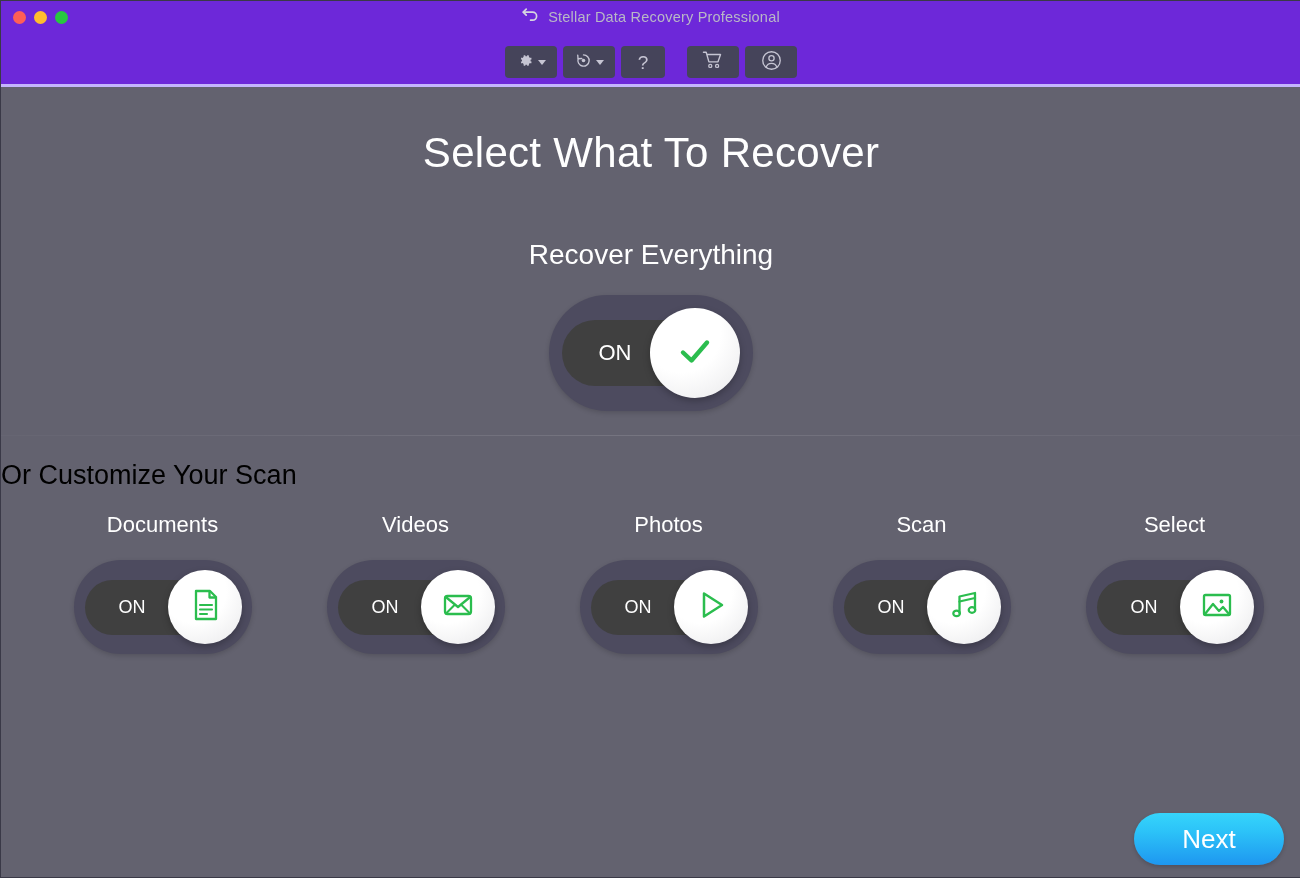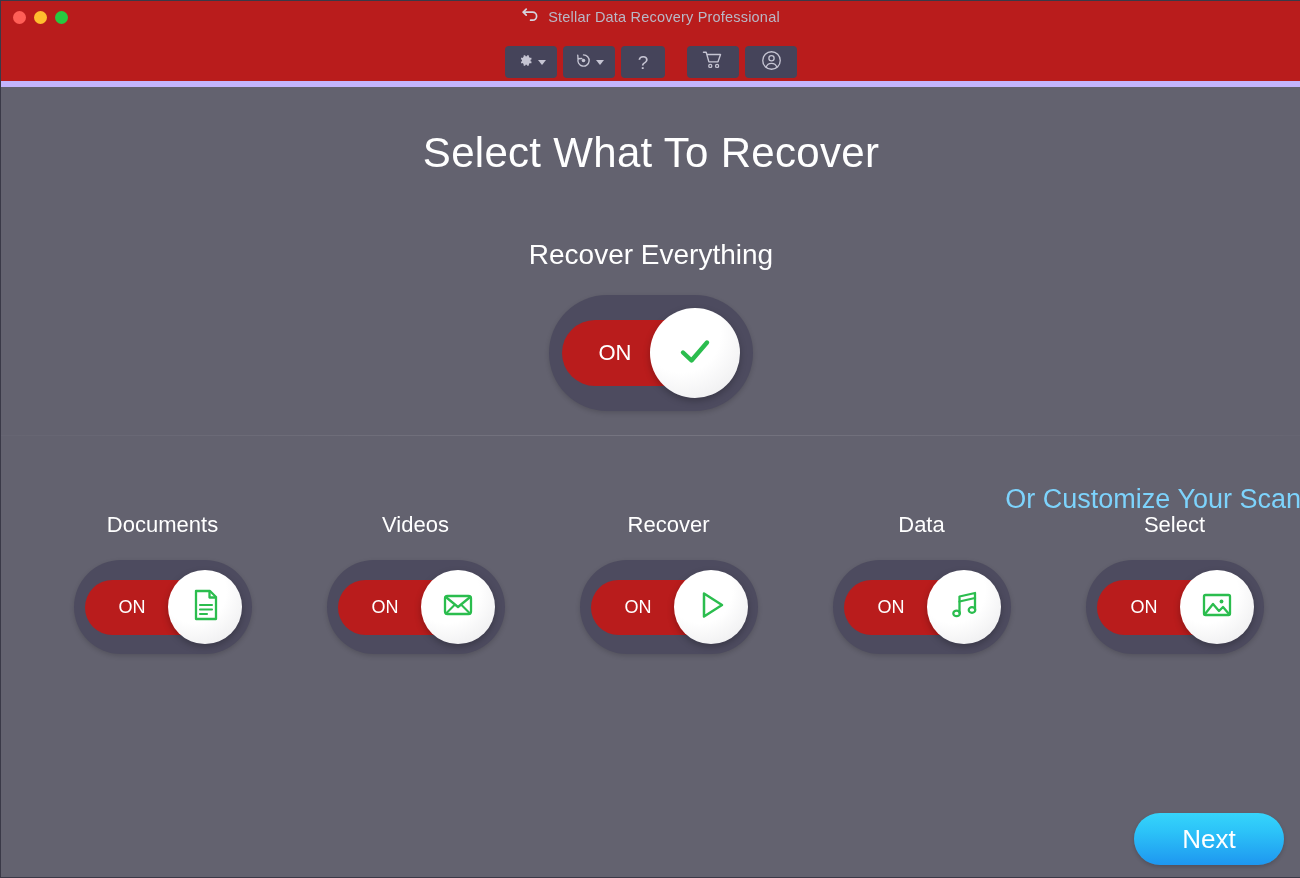--- a/index.html
+++ b/index.html
@@ -10,22 +10,22 @@
   }
   #app{
     position:relative; width:1300px; height:878px;
     background:#63626f;
     border:1px solid #3a3947;
   }
 
   
   #titlebar{
     position:absolute; left:0; top:0; width:1300px; height:86px;
-    background:#b91c1c;
-    border-bottom:6px solid #c4b5fd;
+    background:#6d28d9;
+    border-bottom:3px solid #c4b5fd;
   }
   #traffic{
     position:absolute; left:12px; top:10px;
     display:flex; gap:8px; align-items:center;
   }
   .light{ width:13px; height:13px; border-radius:50%; }
   .light.red{ background:#ff5f57; }
   .light.yellow{ background:#ffbd2e; }
   .light.green{ background:#28c840; }
 
@@ -69,39 +69,39 @@
   }
   #section-everything-label{
     position:absolute; top:152px; width:100%; text-align:center;
     color:#ffffff; font-size:28px; font-weight:400;
   }
   #divider{
     position:absolute; left:0; top:348px; width:1300px; height:1px;
     background:linear-gradient(to right, rgba(255,255,255,0.02), rgba(255,255,255,0.12), rgba(255,255,255,0.02));
   }
   #section-custom-label{
-    position:absolute; top:373px; width:100%; text-align:right;
-    color:#7dd3fc; font-size:27px; font-weight:400;margin-top:24px;
+    position:absolute; top:373px; width:100%; text-align:left;
+    color:#000000; font-size:27px; font-weight:400;
   }
 
   
   .toggle-main-wrap{
     position:absolute; top:208px; width:100%;
     display:flex; justify-content:center;
   }
   .toggle{
     position:relative; background:#4d4b5f; border-radius:999px;
     display:flex; align-items:center;
     box-shadow:0 2px 5px rgba(0,0,0,0.16);
   }
   .toggle.big{ width:204px; height:116px; padding:13px; }
   .toggle.small{ width:178px; height:94px; padding:10px; }
 
   .pill{
-    position:absolute; border-radius:999px; background:#b91c1c;
+    position:absolute; border-radius:999px; background:#404040;
     display:flex; align-items:center;
   }
   .toggle.big .pill{ left:13px; top:25px; width:150px; height:66px; }
   .toggle.small .pill{ left:11px; top:20px; width:135px; height:55px; }
 
   .pill-text{
     color:#ffffff; font-weight:400; width:100%; text-align:center;
     padding-right:36px;
   }
   .toggle.big .pill-text{ font-size:22px; padding-right:44px; }
@@ -274,37 +274,37 @@
                 <rect x="8" y="12" width="26" height="18" rx="2.5" fill="none" stroke="#2bbd4e" stroke-width="2.3"></rect>
                 <path d="M8.8 13 L21 23 L33.2 13" fill="none" stroke="#2bbd4e" stroke-width="2.3" stroke-linecap="round" stroke-linejoin="round"></path>
                 <path d="M9 29.5 L17 21.5 M33 29.5 L25 21.5" fill="none" stroke="#2bbd4e" stroke-width="2.1" stroke-linecap="round"></path>
               </svg>
             </span>
           </div>
         </div>
       </div>
 
       <div class="cat">
-        <div class="cat-label">Recover</div>
+        <div class="cat-label">Photos</div>
         <div class="toggle small">
           <div class="pill">
             <span class="pill-text">ON</span>
           </div>
           <div class="knob">
             <span>
               <svg width="42" height="42" viewBox="0 0 42 42">
                 <path d="M14 9.5 L32 21 L14 32.5 Z" fill="none" stroke="#2bbd4e" stroke-width="2.5" stroke-linejoin="round"></path>
               </svg>
             </span>
           </div>
         </div>
       </div>
 
       <div class="cat">
-        <div class="cat-label">Data</div>
+        <div class="cat-label">Scan</div>
         <div class="toggle small">
           <div class="pill">
             <span class="pill-text">ON</span>
           </div>
           <div class="knob">
             <span>
               <svg width="42" height="42" viewBox="0 0 42 42">
                 <path d="M16.5 29 V12.5 L32 9 V25.5" fill="none" stroke="#2bbd4e" stroke-width="2.3" stroke-linecap="round" stroke-linejoin="round"></path>
                 <path d="M16.5 17.5 L32 14" fill="none" stroke="#2bbd4e" stroke-width="2.3" stroke-linecap="round"></path>
                 <ellipse cx="13.6" cy="29.4" rx="3.3" ry="2.8" fill="none" stroke="#2bbd4e" stroke-width="2.2"></ellipse>

